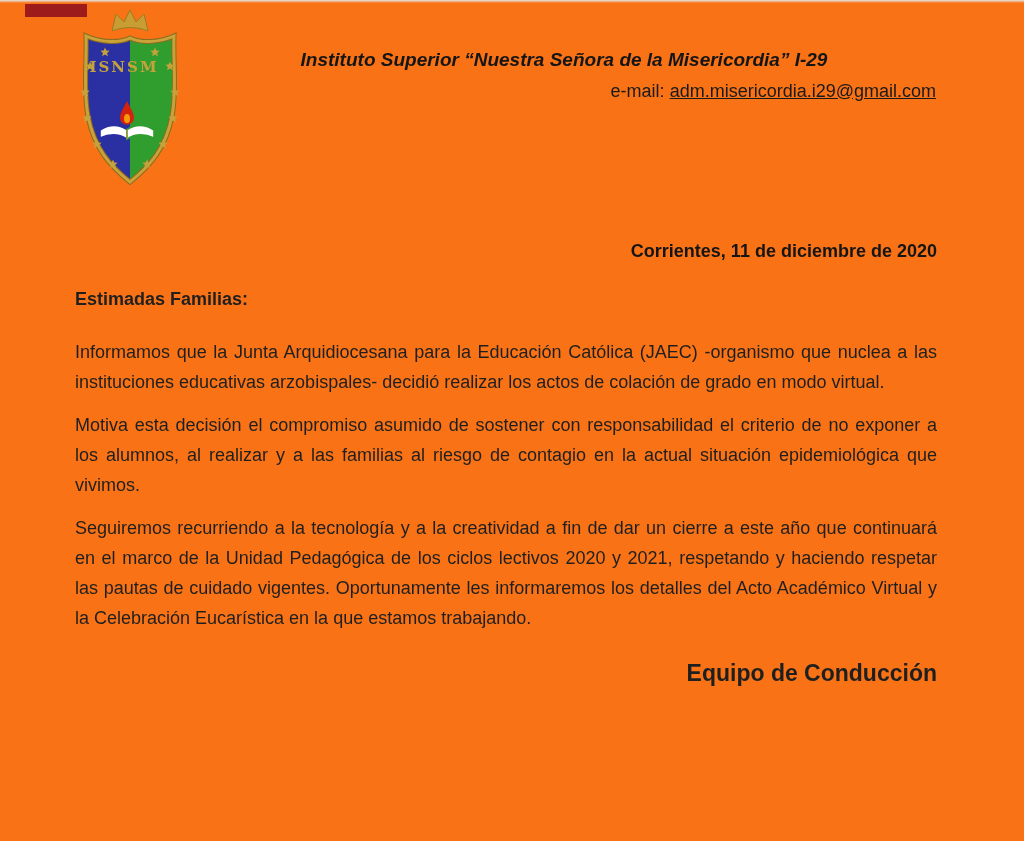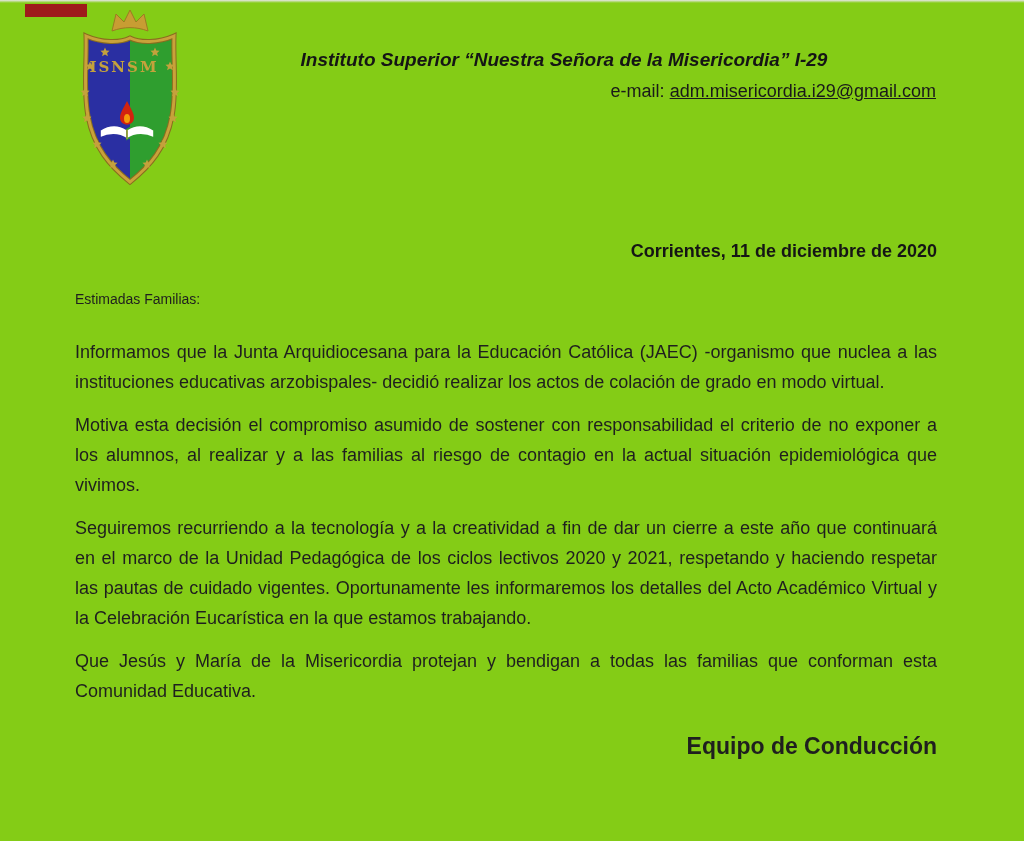--- a/index.html
+++ b/index.html
@@ -6,21 +6,21 @@
   body{
     width:1024px;height:841px;
     background:#f4f4f4;
     font-family:"Liberation Sans", sans-serif;
     color:#1c1c1c;
     position:relative;
     overflow:hidden;
   }
   .page{
     position:absolute;inset:0;
-    background:#84cc16;
+    background:#f97316;
   }
   .page::before{
     content:'';position:absolute;top:0;left:0;right:0;height:3px;
     background:linear-gradient(to bottom,#e7e7e7,rgba(255,255,255,0));
   }
   .corner-mark{
     position:absolute;left:25px;top:4px;width:62px;height:13px;
     background:#9e1b1b;
   }
   .crest{
@@ -43,21 +43,21 @@
   }
   .date-line{
     position:absolute;top:241px;right:87px;
     font-size:18px;font-weight:bold;color:#151515;
   }
   .body-block{
     position:absolute;left:75px;top:284px;width:862px;
     font-size:18px;line-height:30px;color:#1f1f1f;
   }
   .salutation{
-    font-weight:normal;margin:0 0 23px 0;font-size:14px;
+    font-weight:bold;margin:0 0 23px 0;font-size:18px;
   }
   .body-block p{
     margin:8px 0 13px 0;
     text-align:justify;
     text-justify:inter-word;
   }
   .closing{
     margin-top:8px;
   }
   .signature{
@@ -132,17 +132,16 @@
     </div>
   </div>
 
   <div class="date-line">Corrientes, 11 de diciembre de 2020</div>
 
   <div class="body-block">
     <div class="salutation">Estimadas Familias:</div>
     <p>Informamos que la Junta Arquidiocesana para la Educación Católica (JAEC) -organismo que nuclea a las instituciones educativas arzobispales- decidió realizar los actos de colación de grado en modo virtual.</p>
     <p>Motiva esta decisión el compromiso asumido de sostener con responsabilidad el criterio de no exponer a los alumnos, al realizar y a las familias al riesgo de contagio en la actual situación epidemiológica que vivimos.</p>
     <p>Seguiremos recurriendo a la tecnología y a la creatividad a fin de dar un cierre a este año que continuará en el marco de la Unidad Pedagógica de los ciclos lectivos 2020 y 2021, respetando y haciendo respetar las pautas de cuidado vigentes. Oportunamente les informaremos los detalles del Acto Académico Virtual y la Celebración Eucarística en la que estamos trabajando.</p>
-    <p>Que Jesús y María de la Misericordia protejan y bendigan a todas las familias que conforman esta Comunidad Educativa.</p>
     <div class="signature">Equipo de Conducción</div>
   </div>
 
 </div>
 
 </body></html>

